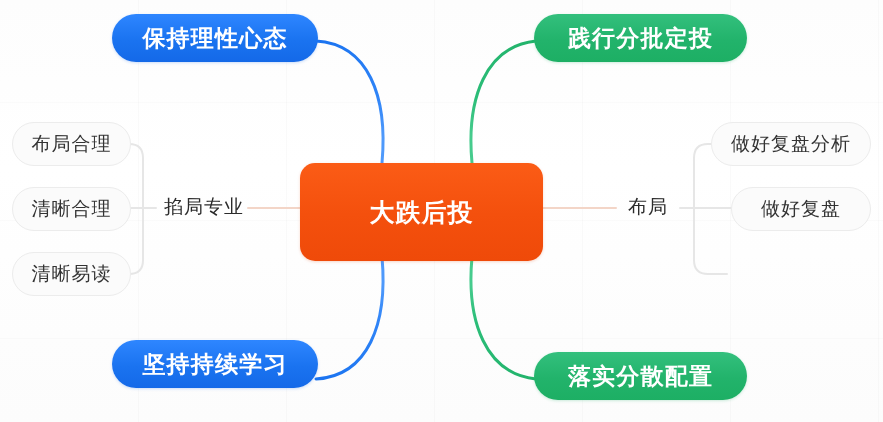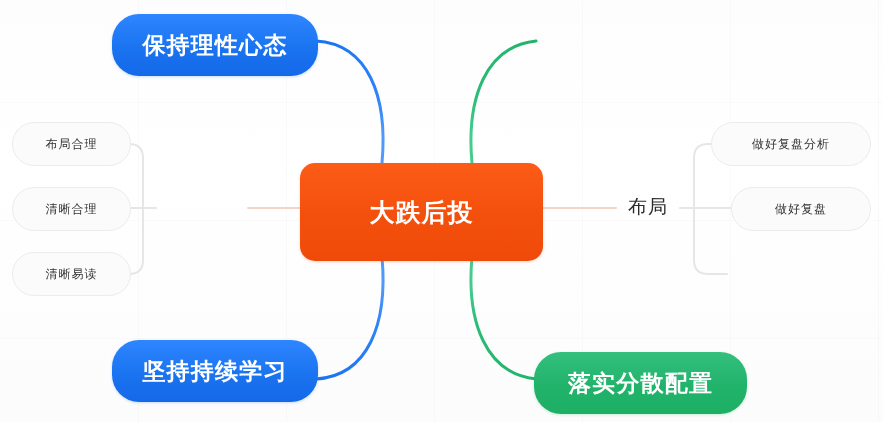--- a/index.html
+++ b/index.html
@@ -69,21 +69,21 @@
     font-weight: bold;
     line-height: 1.22;
     letter-spacing: 1px;
     flex-direction: column;
     box-shadow: 0 1px 3px rgba(224,70,10,0.22);
   }
   .root-node .line { display: block; }
 
   
   .pill {
-    height: 62px;
+    height: 48px;
     border-radius: 27px;
     color: #ffffff;
     font-size: 23px;
     font-weight: bold;
     letter-spacing: 1.2px;
     padding: 12px 22px;
   }
   .pill.blue {
     background: linear-gradient(180deg, #2e86ff 0%, #1a73f0 55%, #1469e8 100%);
     box-shadow: 0 1px 3px rgba(23,106,230,0.22);
@@ -98,21 +98,21 @@
   #node-top-right   { left: 534px; top: 14px;  width: 213px; }
   #node-bottom-right{ left: 534px; top: 352px; width: 213px; }
 
   
   .leaf {
     height: 44px;
     border-radius: 22px;
     background: #fbfbfb;
     border: 1px solid #ececec;
     color: #333333;
-    font-size: 12px;
+    font-size: 19px;
     font-weight: normal;
     letter-spacing: 1px;
     padding: 0 16px;
   }
 
   #leaf-left-1 { left: 12px;  top: 122px; width: 119px; }
   #leaf-left-2 { left: 12px;  top: 187px; width: 119px; }
   #leaf-left-3 { left: 12px;  top: 252px; width: 119px; }
 
   #leaf-right-1 { left: 711px; top: 122px; width: 160px; }
@@ -193,25 +193,31 @@
   </div>
 
   <div class="node pill blue" id="node-top-left">
     <span>保持理性心态</span>
   </div>
 
   <div class="node pill blue" id="node-bottom-left">
     <span>坚持持续学习</span>
   </div>
 
+  <div class="node pill green" id="node-top-right">
+    <span>践行分批定投</span>
+  </div>
 
   <div class="node pill green" id="node-bottom-right">
     <span>落实分散配置</span>
   </div>
 
+  <div class="node spine-label" id="label-left">
+    <span>掐局专业</span>
+  </div>
 
   <div class="node spine-label" id="label-right">
     <span>布局</span>
   </div>
 
   <div class="node leaf" id="leaf-left-1">
     <span>布局合理</span>
   </div>
   <div class="node leaf" id="leaf-left-3">
     <span>清晰易读</span>

